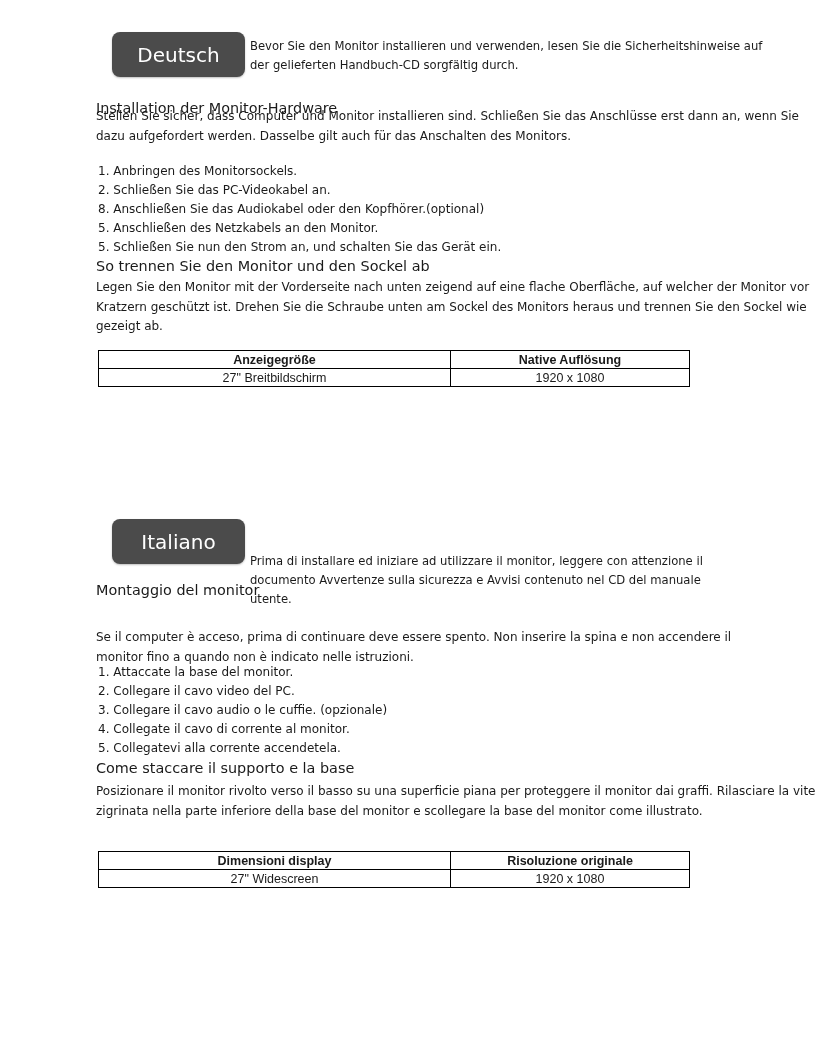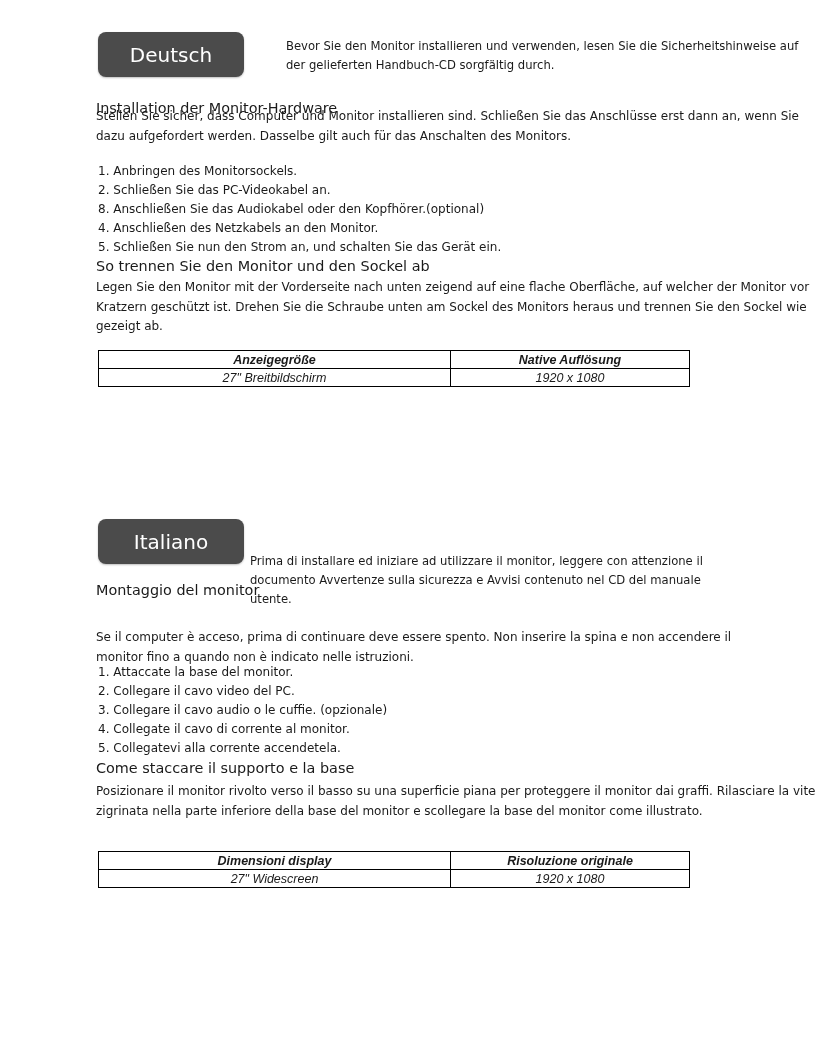--- a/index.html
+++ b/index.html
@@ -1,48 +1,48 @@
 <!DOCTYPE html>
 <html><head>
 <meta charset="utf-8">
 <style>
   html, body { margin: 0; padding: 0; background: #ffffff; }
   body { width: 840px; height: 1050px; position: relative; overflow: hidden;
          font-family: "DejaVu Sans", sans-serif; color: #1a1a1a; }
-  .badge { position: absolute; left: 98px; width: 146px; height: 45px;
+  .badge { position: absolute; left: 112px; width: 133px; height: 45px;
            background: #4b4b4b; border-radius: 8px; color: #ffffff;
            font-size: 20px; display: flex; align-items: center; justify-content: center;
            box-shadow: 0 1px 2px rgba(0,0,0,0.25); }
   .intro { position: absolute; left: 250px; width: 520px; font-size: 11.6px; line-height: 19px; }
   .heading { position: absolute; left: 96px; font-size: 14.4px; white-space: nowrap; }
   .para { position: absolute; left: 96px; width: 720px; font-size: 12px; line-height: 19.5px; }
   .list { position: absolute; left: 89px; margin: 9px; padding: 0; list-style: none;
           font-size: 12px; line-height: 19px; }
   .list li { white-space: nowrap; }
   table.spec { position: absolute; left: 98px; width: 592px; border-collapse: collapse;
                font-family: "Liberation Sans", sans-serif; font-size: 12.5px; }
-  table.spec th, table.spec td { border: 1.5px solid #000; text-align: center; padding: 0; height: 17px; font-style: italic; }
+  table.spec th, table.spec td { border: 1.5px solid #000; text-align: center; padding: 0; height: 17px; }
   table.spec th { font-weight: bold; }
   table.spec col.c1 { width: 352px; }
 </style>
 </head>
 <body>
 
 <section>
   <div class="badge" style="top:32px;">Deutsch</div>
-  <div class="intro" style="top:37px;margin-left:36px;">Bevor Sie den Monitor installieren und verwenden, lesen Sie die Sicherheitshinweise auf der gelieferten Handbuch-CD sorgfältig durch.</div>
+  <div class="intro" style="top:37px;">Bevor Sie den Monitor installieren und verwenden, lesen Sie die Sicherheitshinweise auf der gelieferten Handbuch-CD sorgfältig durch.</div>
 
   <div class="heading" style="top:100px;text-align:center;">Installation der Monitor-Hardware</div>
   <div class="para" style="top:107px;">Stellen Sie sicher, dass Computer und Monitor installieren sind. Schließen Sie das Anschlüsse erst dann an, wenn Sie dazu aufgefordert werden. Dasselbe gilt auch für das Anschalten des Monitors.</div>
 
   <ul class="list" style="top:153px;">
     <li>1. Anbringen des Monitorsockels.</li>
     <li>2. Schließen Sie das PC-Videokabel an.</li>
     <li>8. Anschließen Sie das Audiokabel oder den Kopfhörer.(optional)</li>
-    <li>4. Anschließen des Netzkabels an den Monitor.</li>
+    <li>5. Anschließen des Netzkabels an den Monitor.</li>
     <li>5. Schließen Sie nun den Strom an, und schalten Sie das Gerät ein.</li>
   </ul>
 
   <div class="heading" style="top:258px;">So trennen Sie den Monitor und den Sockel ab</div>
   <div class="para" style="top:278px;">Legen Sie den Monitor mit der Vorderseite nach unten zeigend auf eine flache Oberfläche, auf welcher der Monitor vor Kratzern geschützt ist. Drehen Sie die Schraube unten am Sockel des Monitors heraus und trennen Sie den Sockel wie gezeigt ab.</div>
 
   <table class="spec" style="top:350px;">
     <colgroup>
         <col class="c1">
         <col>

